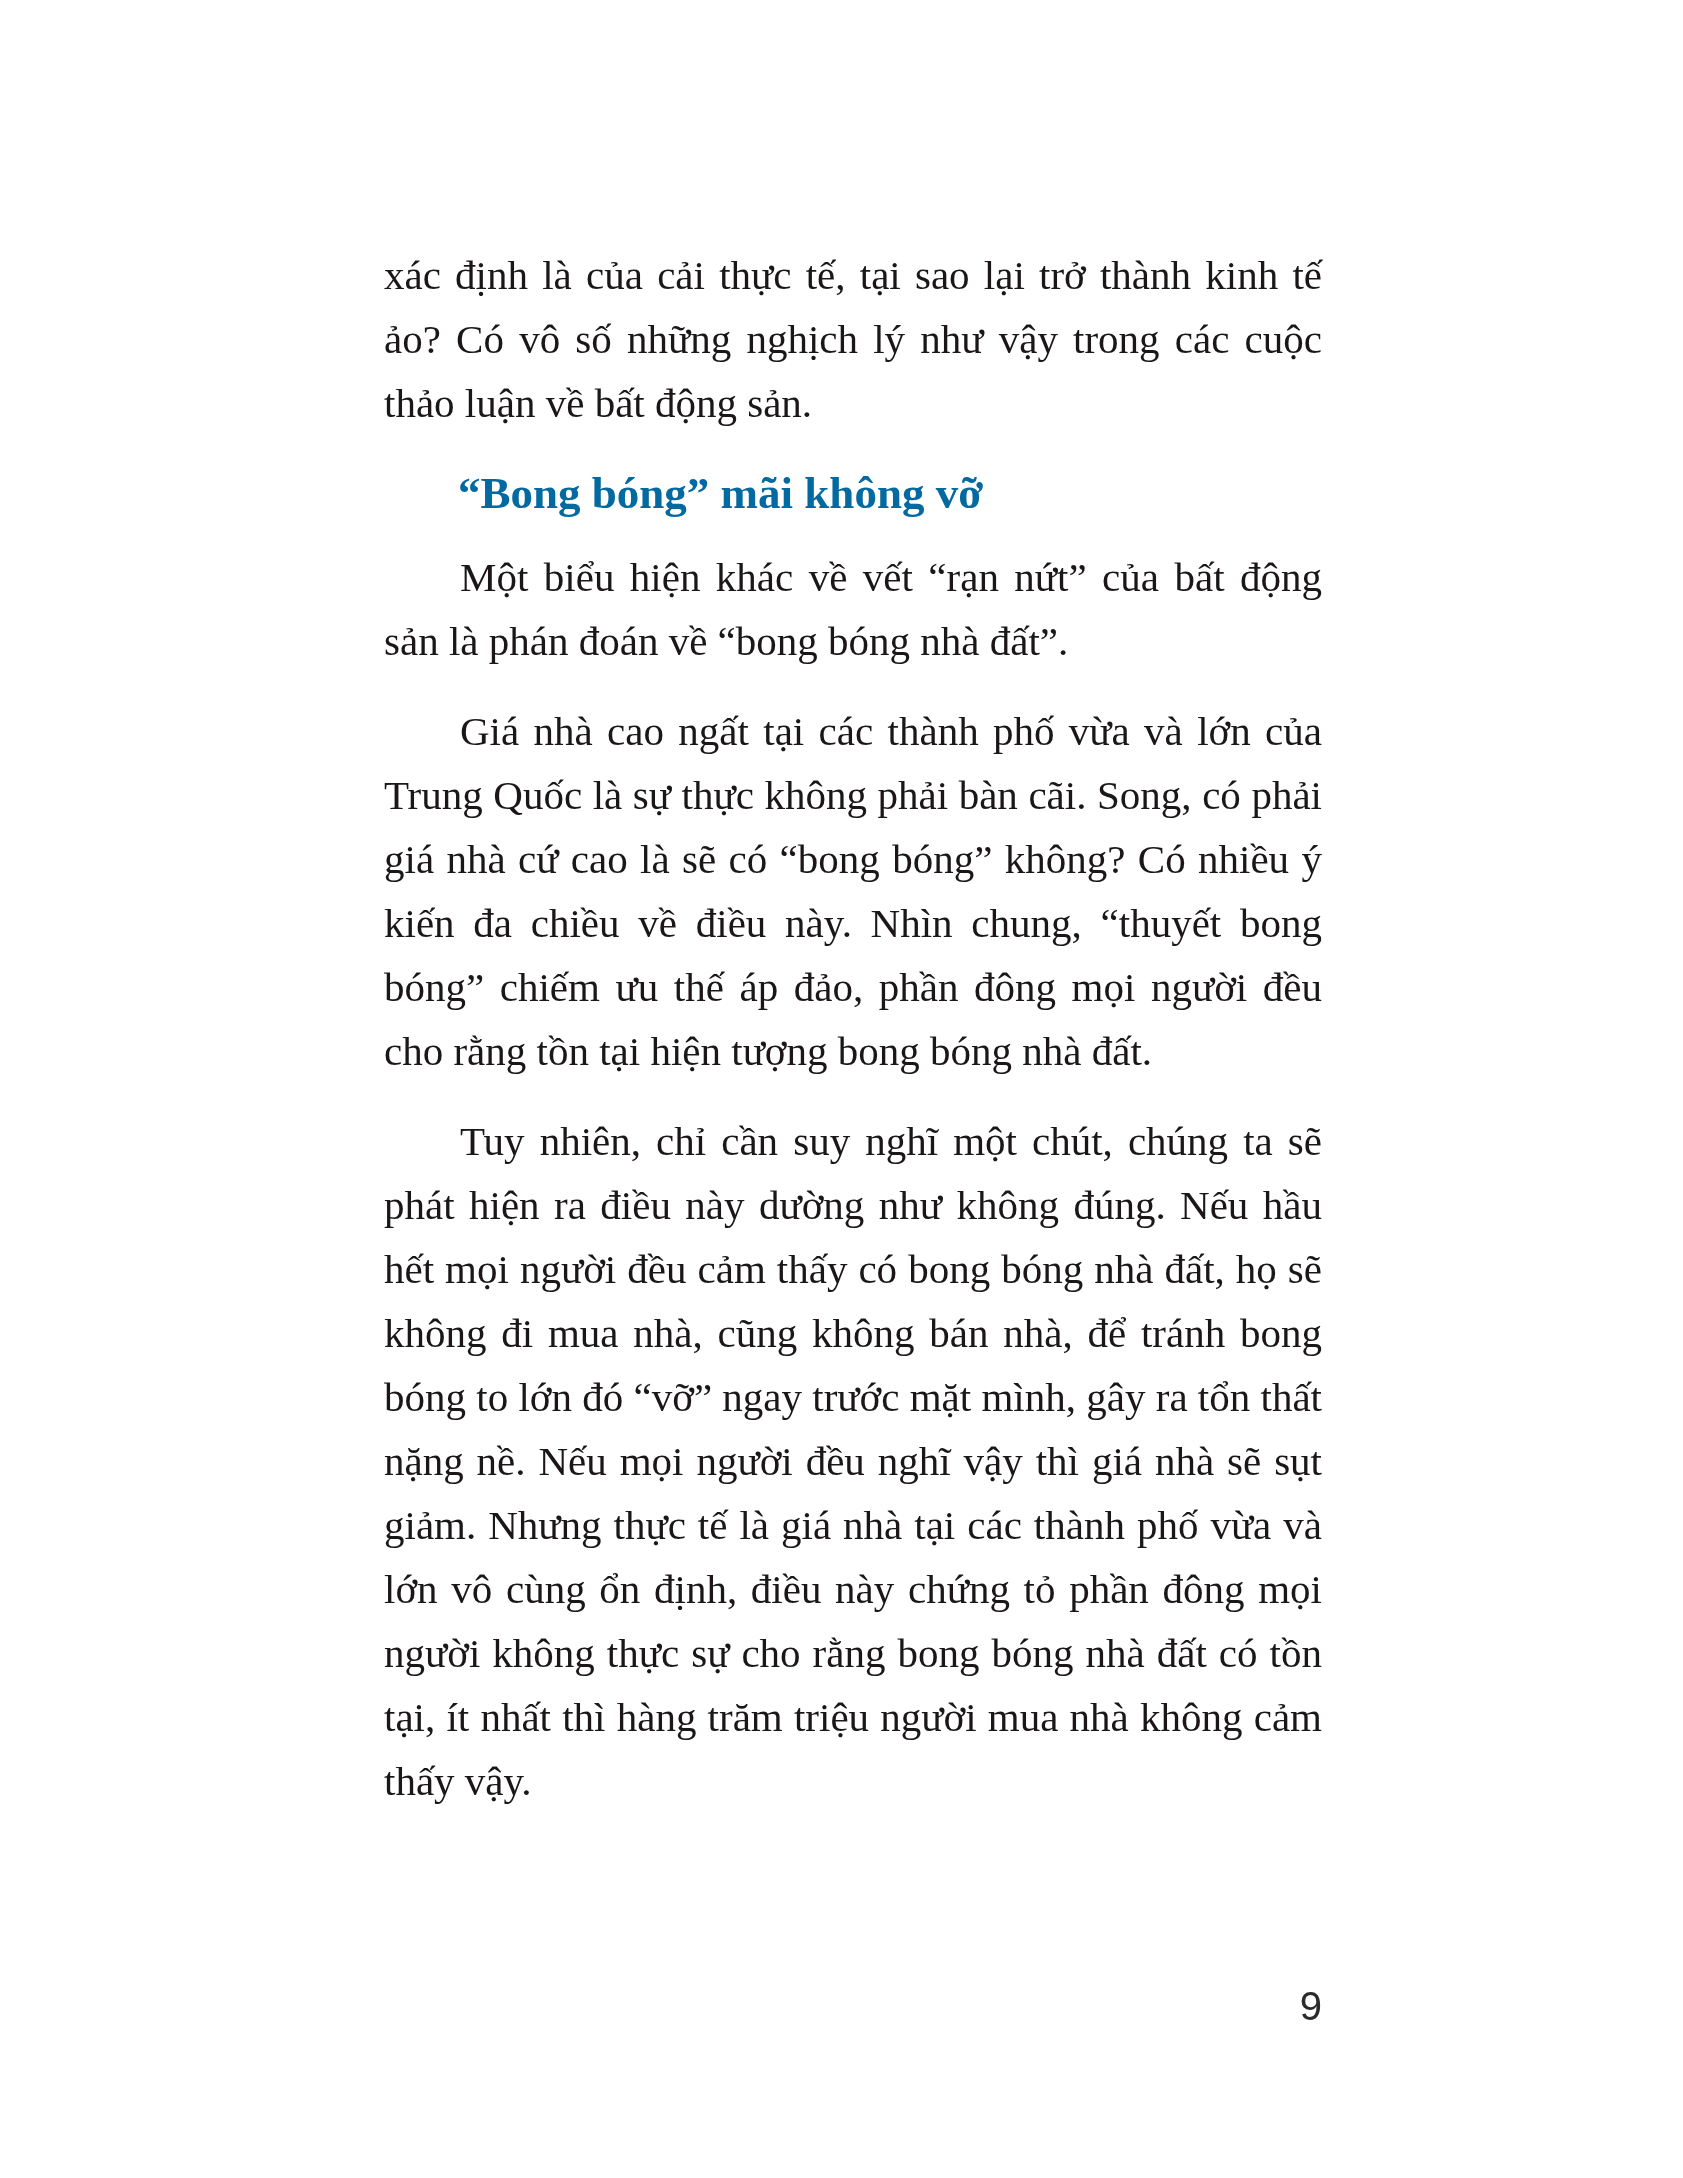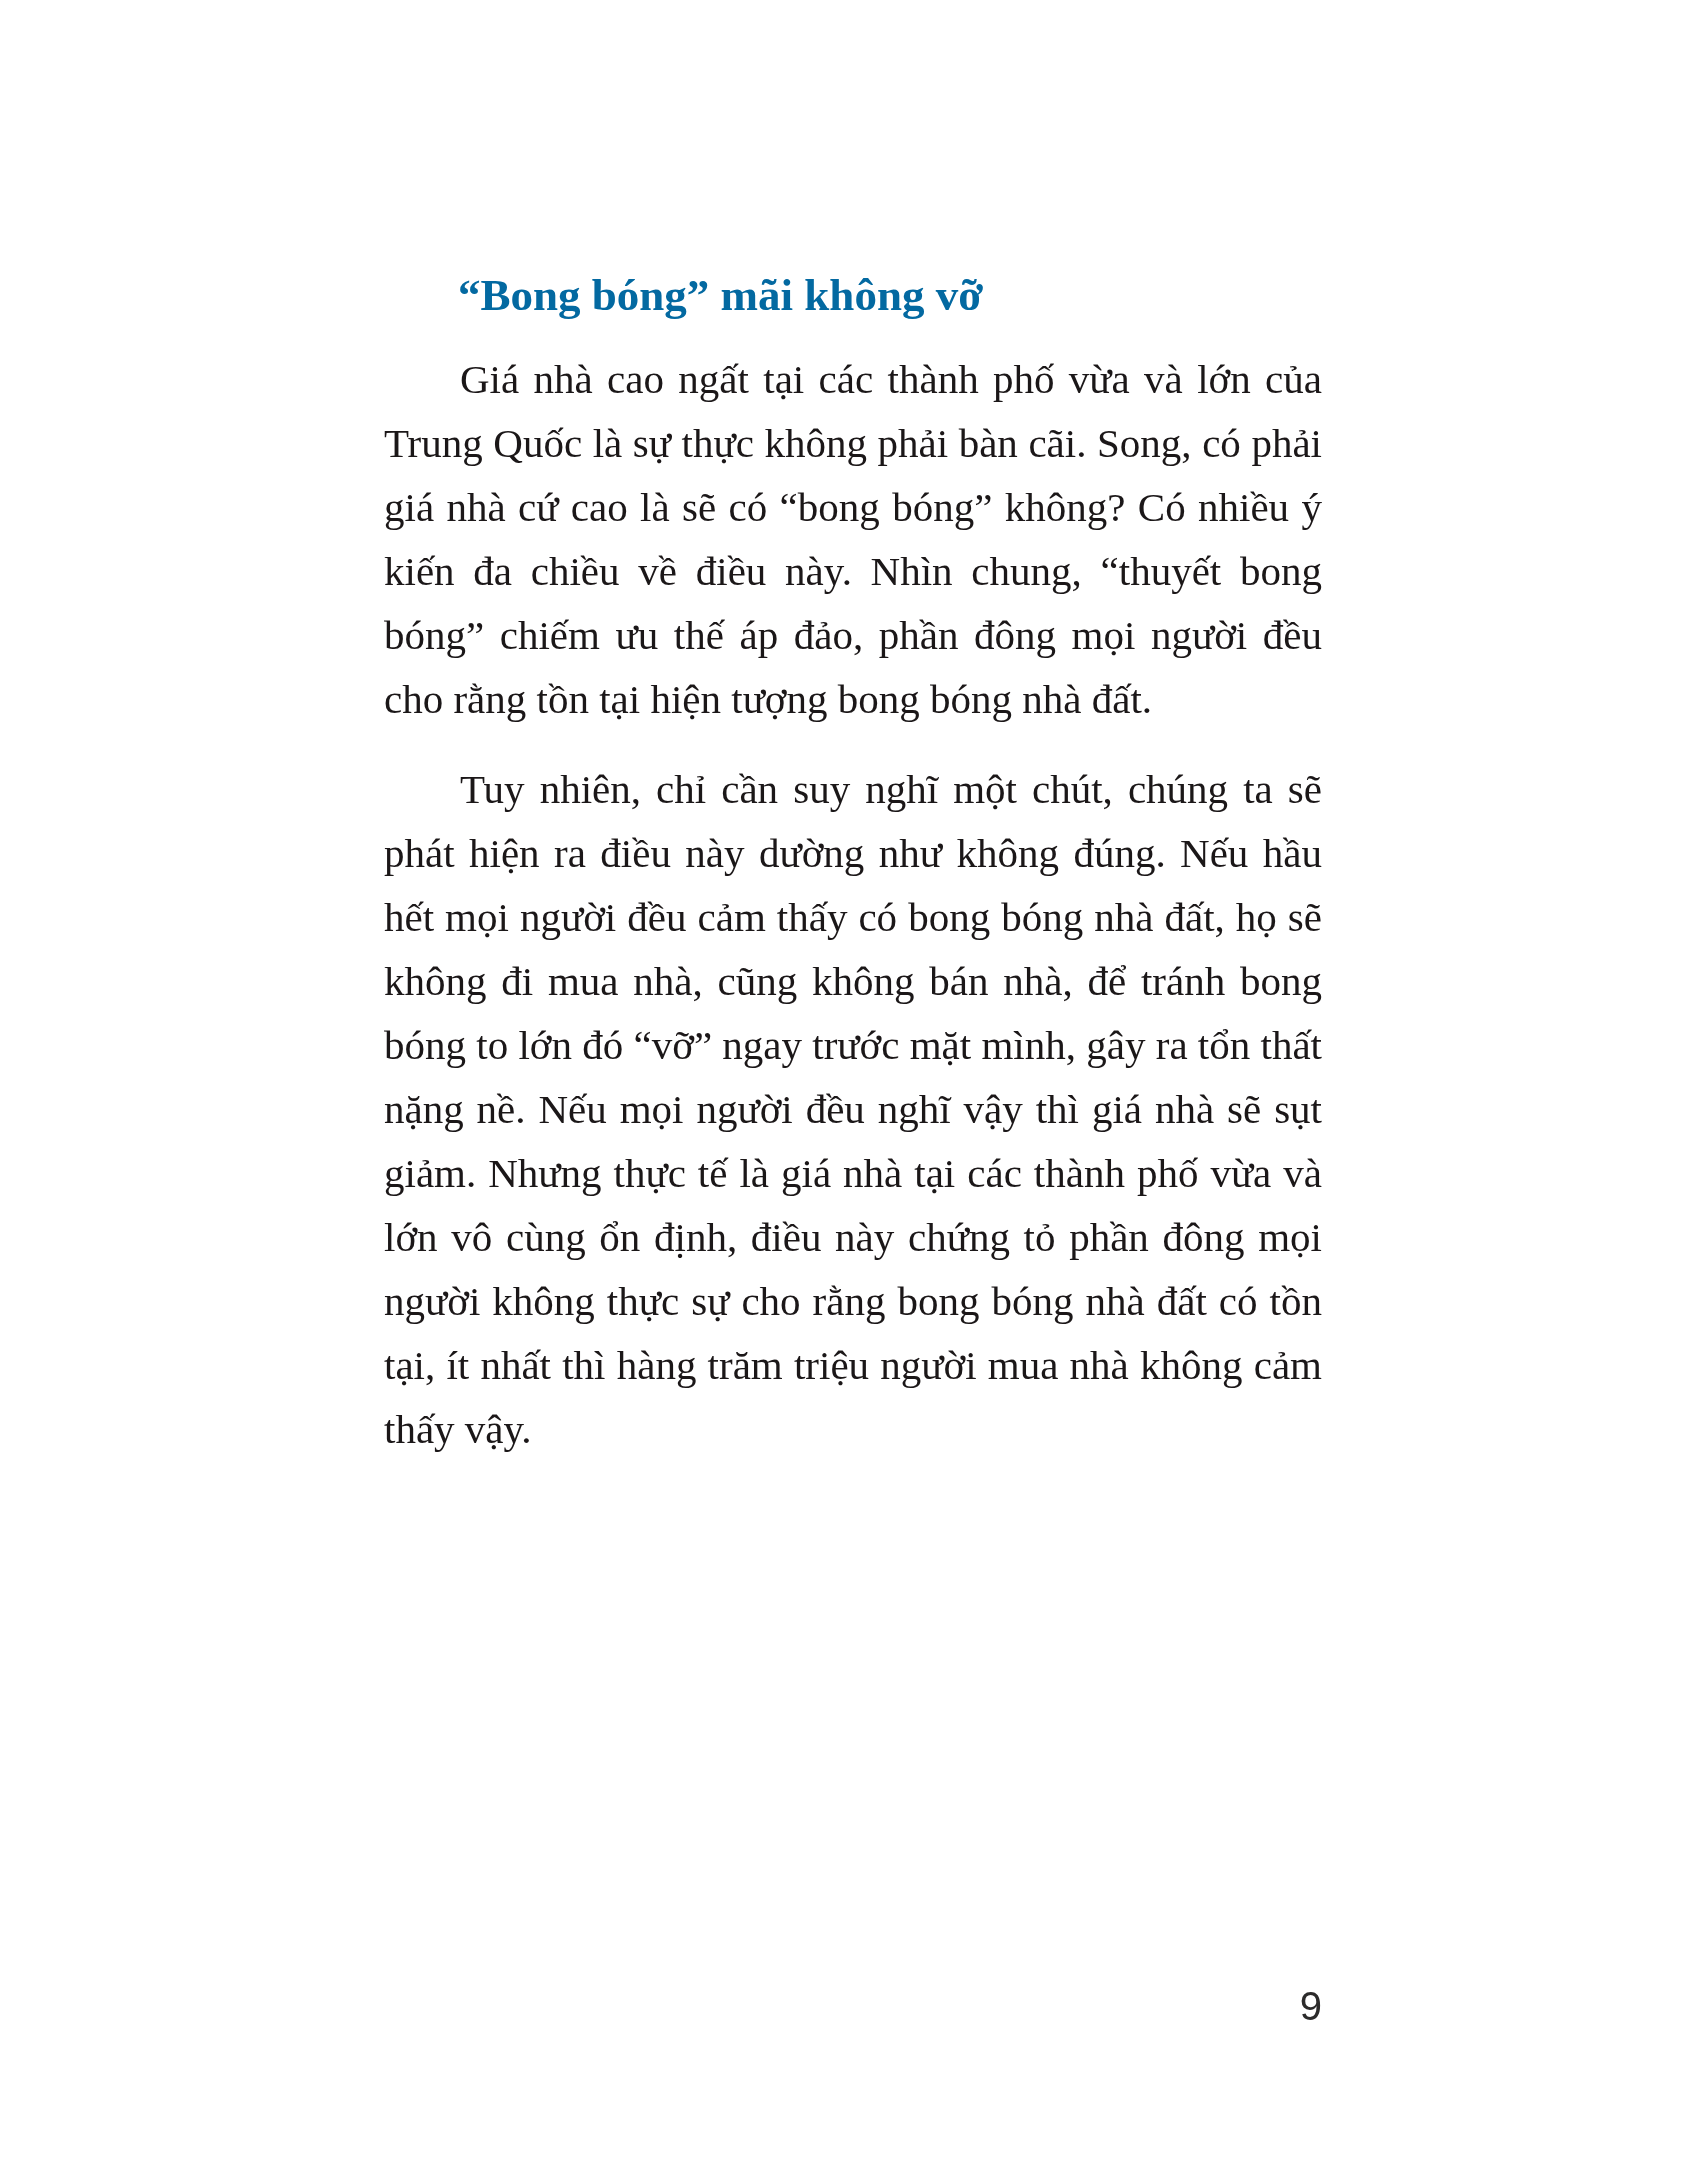--- a/index.html
+++ b/index.html
@@ -67,23 +67,25 @@
   }
 </style>
 </head>
 <body>
 
 <div class="page">
 
 
   <div class="text-block">
 
+    <p class="para continuation">xác định là của cải thực tế, tại sao lại trở thành kinh tế ảo? Có vô số những nghịch lý như vậy trong các cuộc thảo luận về bất động sản.</p>
 
     <h2 class="section-heading">“Bong bóng” mãi không vỡ</h2>
 
+    <p class="para">Một biểu hiện khác về vết “rạn nứt” của bất động sản là phán đoán về “bong bóng nhà đất”.</p>
 
     <p class="para">Giá nhà cao ngất tại các thành phố vừa và lớn của Trung Quốc là sự thực không phải bàn cãi. Song, có phải giá nhà cứ cao là sẽ có “bong bóng” không? Có nhiều ý kiến đa chiều về điều này. Nhìn chung, “thuyết bong bóng” chiếm ưu thế áp đảo, phần đông mọi người đều cho rằng tồn tại hiện tượng bong bóng nhà đất.</p>
 
     <p class="para">Tuy nhiên, chỉ cần suy nghĩ một chút, chúng ta sẽ phát hiện ra điều này dường như không đúng. Nếu hầu hết mọi người đều cảm thấy có bong bóng nhà đất, họ sẽ không đi mua nhà, cũng không bán nhà, để tránh bong bóng to lớn đó “vỡ” ngay trước mặt mình, gây ra tổn thất nặng nề. Nếu mọi người đều nghĩ vậy thì giá nhà sẽ sụt giảm. Nhưng thực tế là giá nhà tại các thành phố vừa và lớn vô cùng ổn định, điều này chứng tỏ phần đông mọi người không thực sự cho rằng bong bóng nhà đất có tồn tại, ít nhất thì hàng trăm triệu người mua nhà không cảm thấy vậy.</p>
 
   </div>
 
   <div class="page-number">9</div>
 
 </div>

